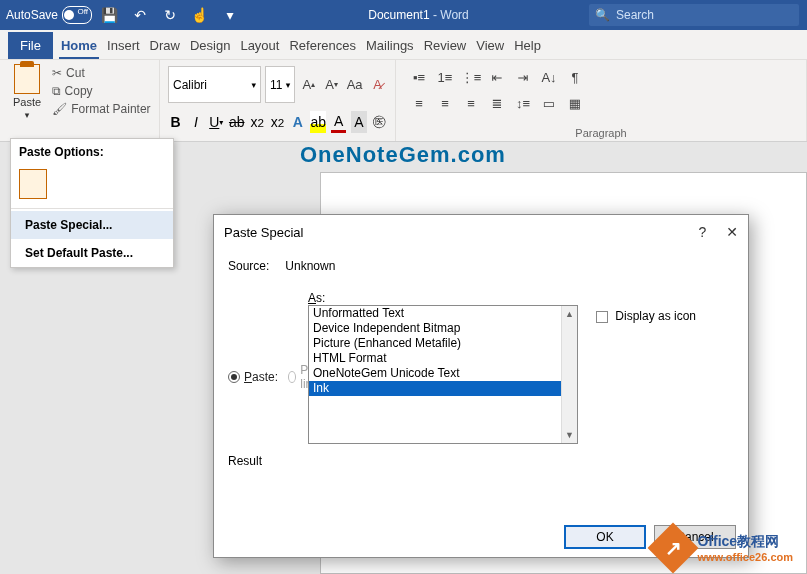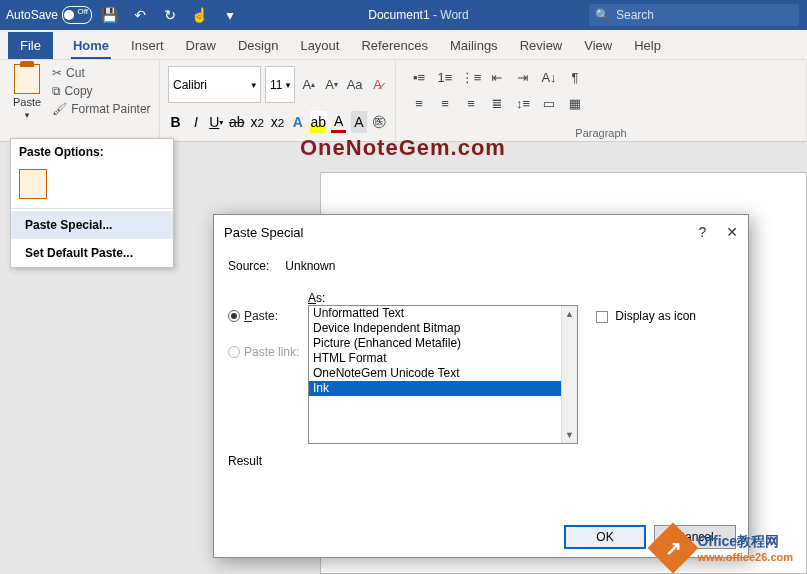--- a/index.html
+++ b/index.html
@@ -12,21 +12,21 @@
   .toggle { width: 30px; height: 18px; border: 1px solid #fff; border-radius: 8px; display:flex; align-items:center; justify-content:flex-start; padding:1px; font-size:8px; color:#fff; position:relative; }
   .toggle .knob { width:10px; height:10px; border-radius:50%; background:#fff; margin-right:2px; }
   .toggle .lbl { position:absolute; right:3px; top:0; font-size:8px; }
   .qat-btn { width:24px; height:24px; display:flex; align-items:center; justify-content:center; color:#fff; font-size:14px; }
   .title-center { flex:1; text-align:center; font-size:12px; color:#cfe0f5; }
   .title-center .docname { color:#fff; }
   .search-box { width:210px; height:22px; background:#3a66a7; border-radius:2px; display:flex; align-items:center; padding:0 6px; color:#cfe0f5; font-size:12px; margin-right:8px; }
   .search-box .mag { margin-right:6px; }
 
   
-  .tabs { height:30px; background:#f3f2f1; display:flex; align-items:flex-end; padding-left:8px; gap:18px; border-bottom:1px solid #e1dfdd; }
+  .tabs { height:30px; background:#f3f2f1; display:flex; align-items:flex-end; padding-left:8px; gap:6px; border-bottom:1px solid #e1dfdd; }
   .tab { font-size:13px; color:#444; padding:6px 2px; cursor:default; }
   .tab.file { background:#2b579a; color:#fff; padding:6px 12px; }
   .tab.active { color:#2b579a; border-bottom:2px solid #2b579a; font-weight:600; padding-bottom:4px; }
 
   
   .ribbon { height:82px; background:#f3f2f1; border-bottom:1px solid #d0d0d0; display:flex; }
   .group { border-right:1px solid #e1dfdd; padding:4px 8px; display:flex; flex-direction:column; }
   .clipboard-group { width:160px; }
   .clip-row { display:flex; }
   .paste-btn { width:38px; display:flex; flex-direction:column; align-items:center; font-size:11px; color:#333; gap:2px; }
@@ -42,21 +42,21 @@
   .combo.size { width:34px; }
   .sbtn { width:22px; height:22px; border:1px solid transparent; display:flex; align-items:center; justify-content:center; font-size:13px; color:#444; }
   .font-row2 { display:flex; align-items:center; gap:5px; padding-top:6px; }
   .fbtn { width:22px; height:22px; display:flex; align-items:center; justify-content:center; font-size:14px; }
 
   .para-group { flex:1; position:relative; }
   .para-row1, .para-row2 { display:flex; align-items:center; gap:4px; padding:2px 0; }
   .para-label { position:absolute; bottom:2px; left:0; right:0; text-align:center; font-size:11px; color:#666; }
 
   
-  .watermark1 { position:absolute; top:135px; left:300px; font-size:22px; font-weight:bold; color:#7f1d1d; letter-spacing:1px; }
+  .watermark1 { position:absolute; top:142px; left:300px; font-size:22px; font-weight:bold; color:#0369a1; letter-spacing:1px; }
 
   
   .paste-menu { position:absolute; top:138px; left:10px; width:164px; background:#fff; border:1px solid #c8c6c4; box-shadow:2px 2px 6px rgba(0,0,0,0.2); font-size:12px; z-index:5; }
   .paste-menu .hdr { font-weight:bold; padding:6px 8px; }
   .paste-menu .opts { padding:4px 8px; }
   .paste-menu .mini-icon { width:28px; height:30px; border:1px solid #c46500; background:#fff3e0; position:relative; display:inline-block; }
   .paste-menu .sep { height:1px; background:#e1dfdd; margin:2px 0; }
   .paste-menu .item { padding:7px 14px;font-weight:bold; }
   .paste-menu .item.hover { background:#e1eaf5; }
 
@@ -64,21 +64,21 @@
   .docarea { position:absolute; top:172px; left:320px; right:0; bottom:0; background:#fff; border:1px solid #bfbfbf; }
 
   
   .dialog { position:absolute; top:214px; left:213px; width:536px; height:344px; background:#fff; border:1px solid #8a8a8a; box-shadow:4px 4px 18px rgba(0,0,0,0.35); font-size:12px; z-index:10; }
   .dlg-title { height:34px; display:flex; align-items:center; padding:0 10px; font-size:13px; justify-content:space-between; }
   .dlg-title .right { display:flex; gap:20px; font-size:14px; color:#333; }
   .dlg-body { padding:6px 14px 0 14px; }
   .src-row { padding:4px 0 18px 0; }
   .src-lbl { display:inline-block; width:54px; }
   .mid-row { display:flex; }
-  .radio-col { width:80px; display:flex; flex-direction:column; gap:22px; padding-top:18px; }
+  .radio-col { width:80px; display:flex; gap:10px; padding-top:18px; }
   .radio-row { display:flex; align-items:center; gap:4px; color:#222; }
   .radio-row.disabled { color:#a0a0a0; }
   .radio-dot { width:12px; height:12px; border:1px solid #666; border-radius:50%; display:flex; align-items:center; justify-content:center; }
   .radio-dot.checked::after { content:""; width:6px; height:6px; border-radius:50%; background:#333; }
   .radio-dot.disabled { border-color:#bbb; }
   .as-col { width:270px; }
   .as-lbl { text-decoration:underline; }
   .listbox { border:1px solid #8a8a8a; height:139px; background:#fff; position:relative; }
   .listbox .scrollbar { position:absolute; right:0; top:0; bottom:0; width:16px; background:#f0f0f0; border-left:1px solid #ddd; }
   .listbox .scroll-arrow { height:16px; display:flex; align-items:center; justify-content:center; font-size:9px; color:#666; }

